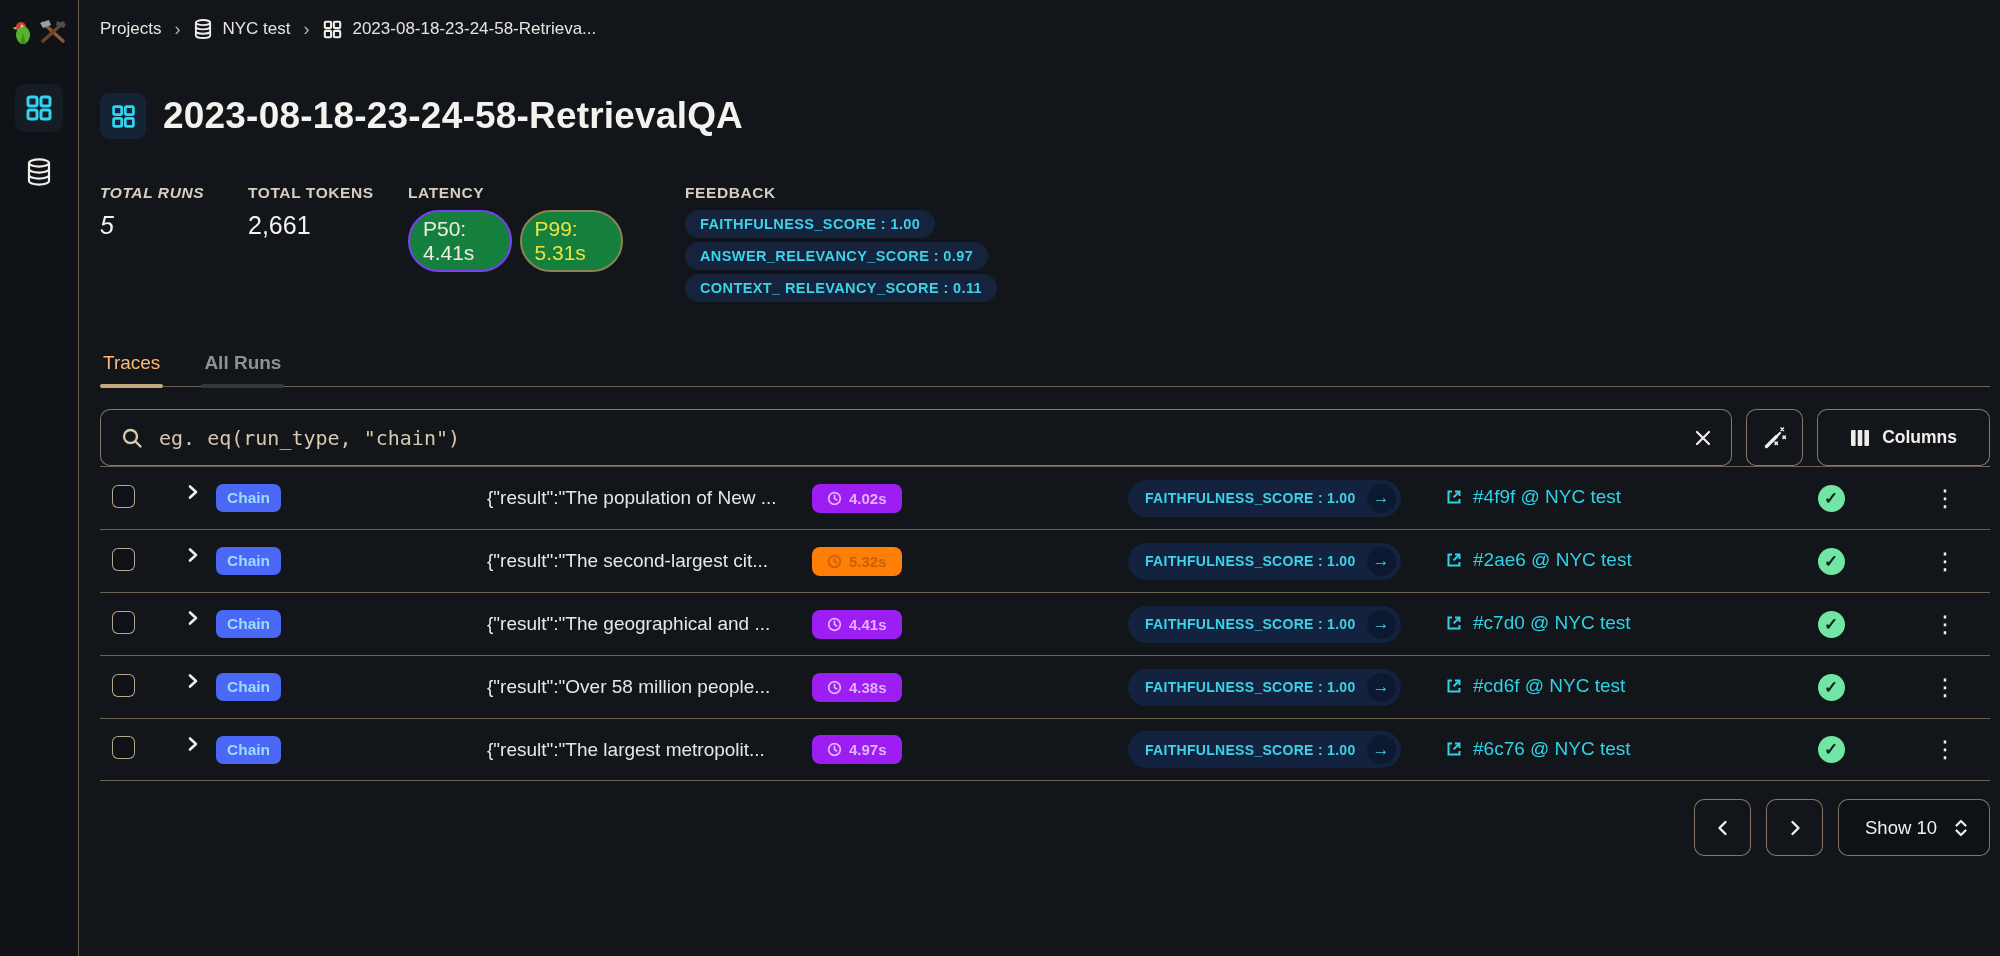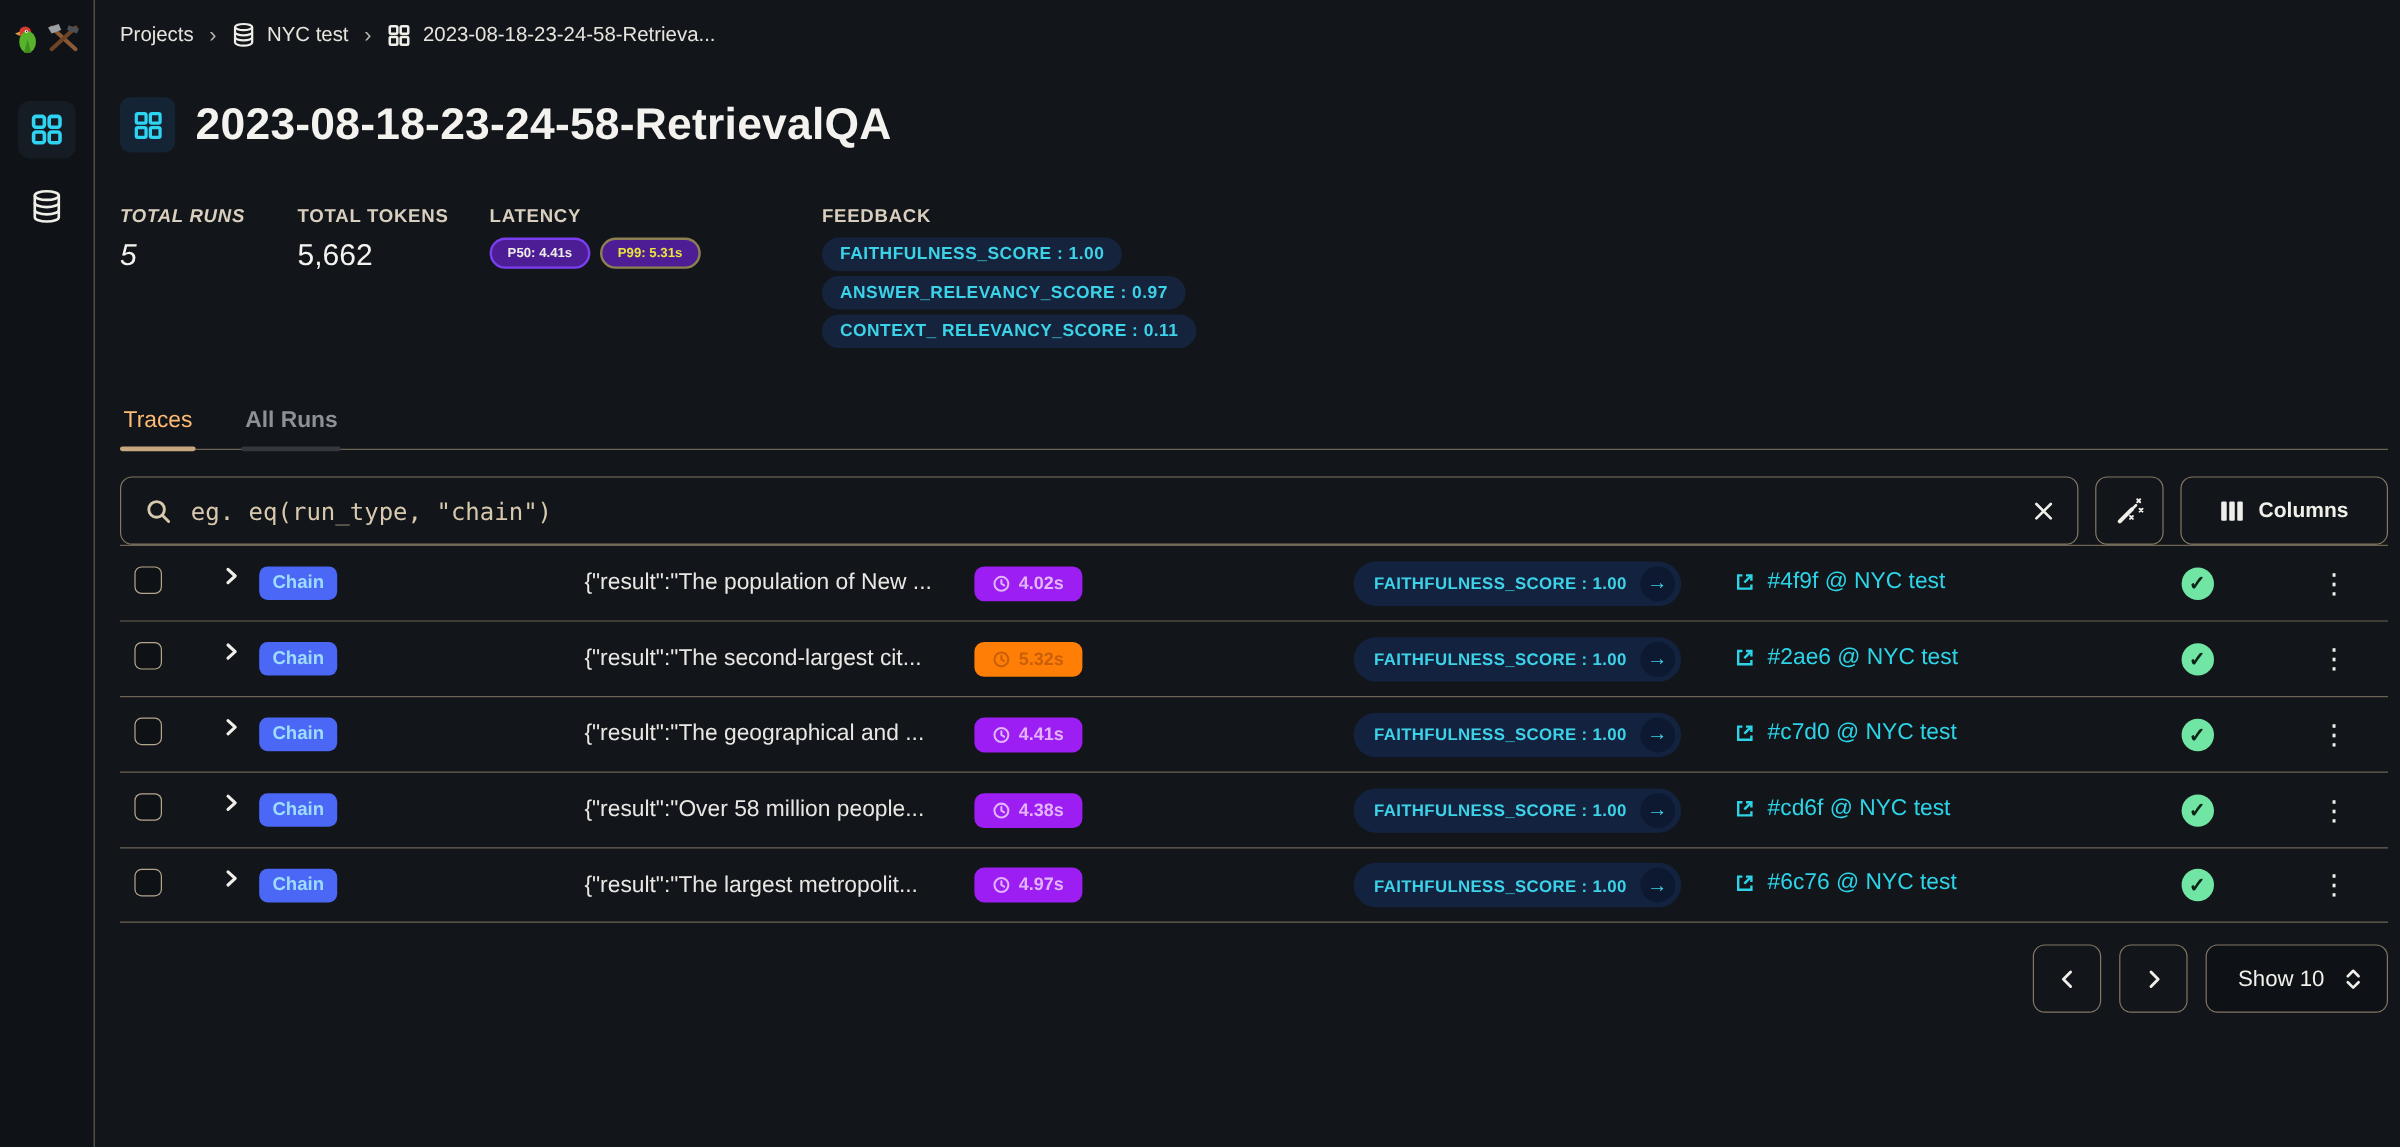--- a/index.html
+++ b/index.html
@@ -23,34 +23,34 @@
   .side-btn { width:48px; height:48px; border-radius:10px; display:flex; align-items:center; justify-content:center; cursor:pointer; }
   .side-btn.active { background:#161c23; }
 
   
   .main { flex:1; padding:0 10px 0 21px; display:flex; flex-direction:column; }
 
   .topbar { height:58px; display:flex; align-items:center; gap:10px; font-size:17px; color:#e8e5df; }
   .crumb { display:flex; align-items:center; gap:9px; }
   .crumb-sep { color:#b9b5ad; font-size:18px; padding:0 3px; }
 
-  .title-row { display:flex; align-items:center; gap:17px; margin-top:22px; height:48px; }
+  .title-row { display:flex; align-items:center; gap:17px; margin-top:34px; height:48px; }
   .title-icon-box { width:46px; height:46px; border-radius:9px; background:#152435; display:flex; align-items:center; justify-content:center; }
   .page-title { font-size:37px; font-weight:700; letter-spacing:0.2px; color:#f4f2ee; }
 
   
   .stats { display:flex; margin-top:44px; align-items:flex-start; }
   .stat { margin-right:0; }
   .stat-label { font-size:15.5px; font-weight:700; letter-spacing:0.6px; color:#d9cfbe; }
   .stat-value { margin-top:9px; font-size:25px; color:#f5f3ef; }
   .stat-runs { width:148px;font-style:italic; }
   .stat-tokens { width:160px; }
   .stat-latency { width:215px; }
   .lat-pills { display:flex; gap:8px; margin-top:8px; }
-  .lat-pill { border-radius:999px; padding:5px 13px; font-size:11px; font-weight:700; background:#4c1d95; }
+  .lat-pill { border-radius:999px; padding:5px 13px; font-size:21px; font-weight:400; background:#15803d; }
   .lat-pill.p50 { border:2px solid #7b3ff2; color:#efece6; }
   .lat-pill.p99 { border:2px solid #8d8052; color:#e9e43e; }
   .stat-feedback { margin-left:62px; }
   .fb-badges { margin-top:8px; display:flex; flex-direction:column; gap:4px; align-items:flex-start; }
   .fb-badge { background:#15243c; color:#3cd2e8; border-radius:999px; padding:6px 15px; font-size:14.5px; font-weight:700; letter-spacing:0.4px; }
 
   
   .tabs { margin-top:50px; display:flex; border-bottom:1px solid rgba(199,180,148,0.5); }
   .tab { font-size:19px; padding:0 3px 12px 3px; margin-right:38px; cursor:pointer; position:relative; }
   .tab.active { color:#fdba74; font-weight:400; }
@@ -201,21 +201,21 @@
       <h1 class="page-title">2023-08-18-23-24-58-RetrievalQA</h1>
     </div>
 
     <div class="stats">
       <div class="stat stat-runs">
         <div class="stat-label">TOTAL RUNS</div>
         <div class="stat-value">5</div>
       </div>
       <div class="stat stat-tokens">
         <div class="stat-label">TOTAL TOKENS</div>
-        <div class="stat-value">5,662</div>
+        <div class="stat-value">2,661</div>
       </div>
       <div class="stat stat-latency">
         <div class="stat-label">LATENCY</div>
         <div class="lat-pills">
           <span class="lat-pill p50">P50: 4.41s</span>
           <span class="lat-pill p99">P99: 5.31s</span>
         </div>
       </div>
       <div class="stat stat-feedback">
         <div class="stat-label">FEEDBACK</div>

